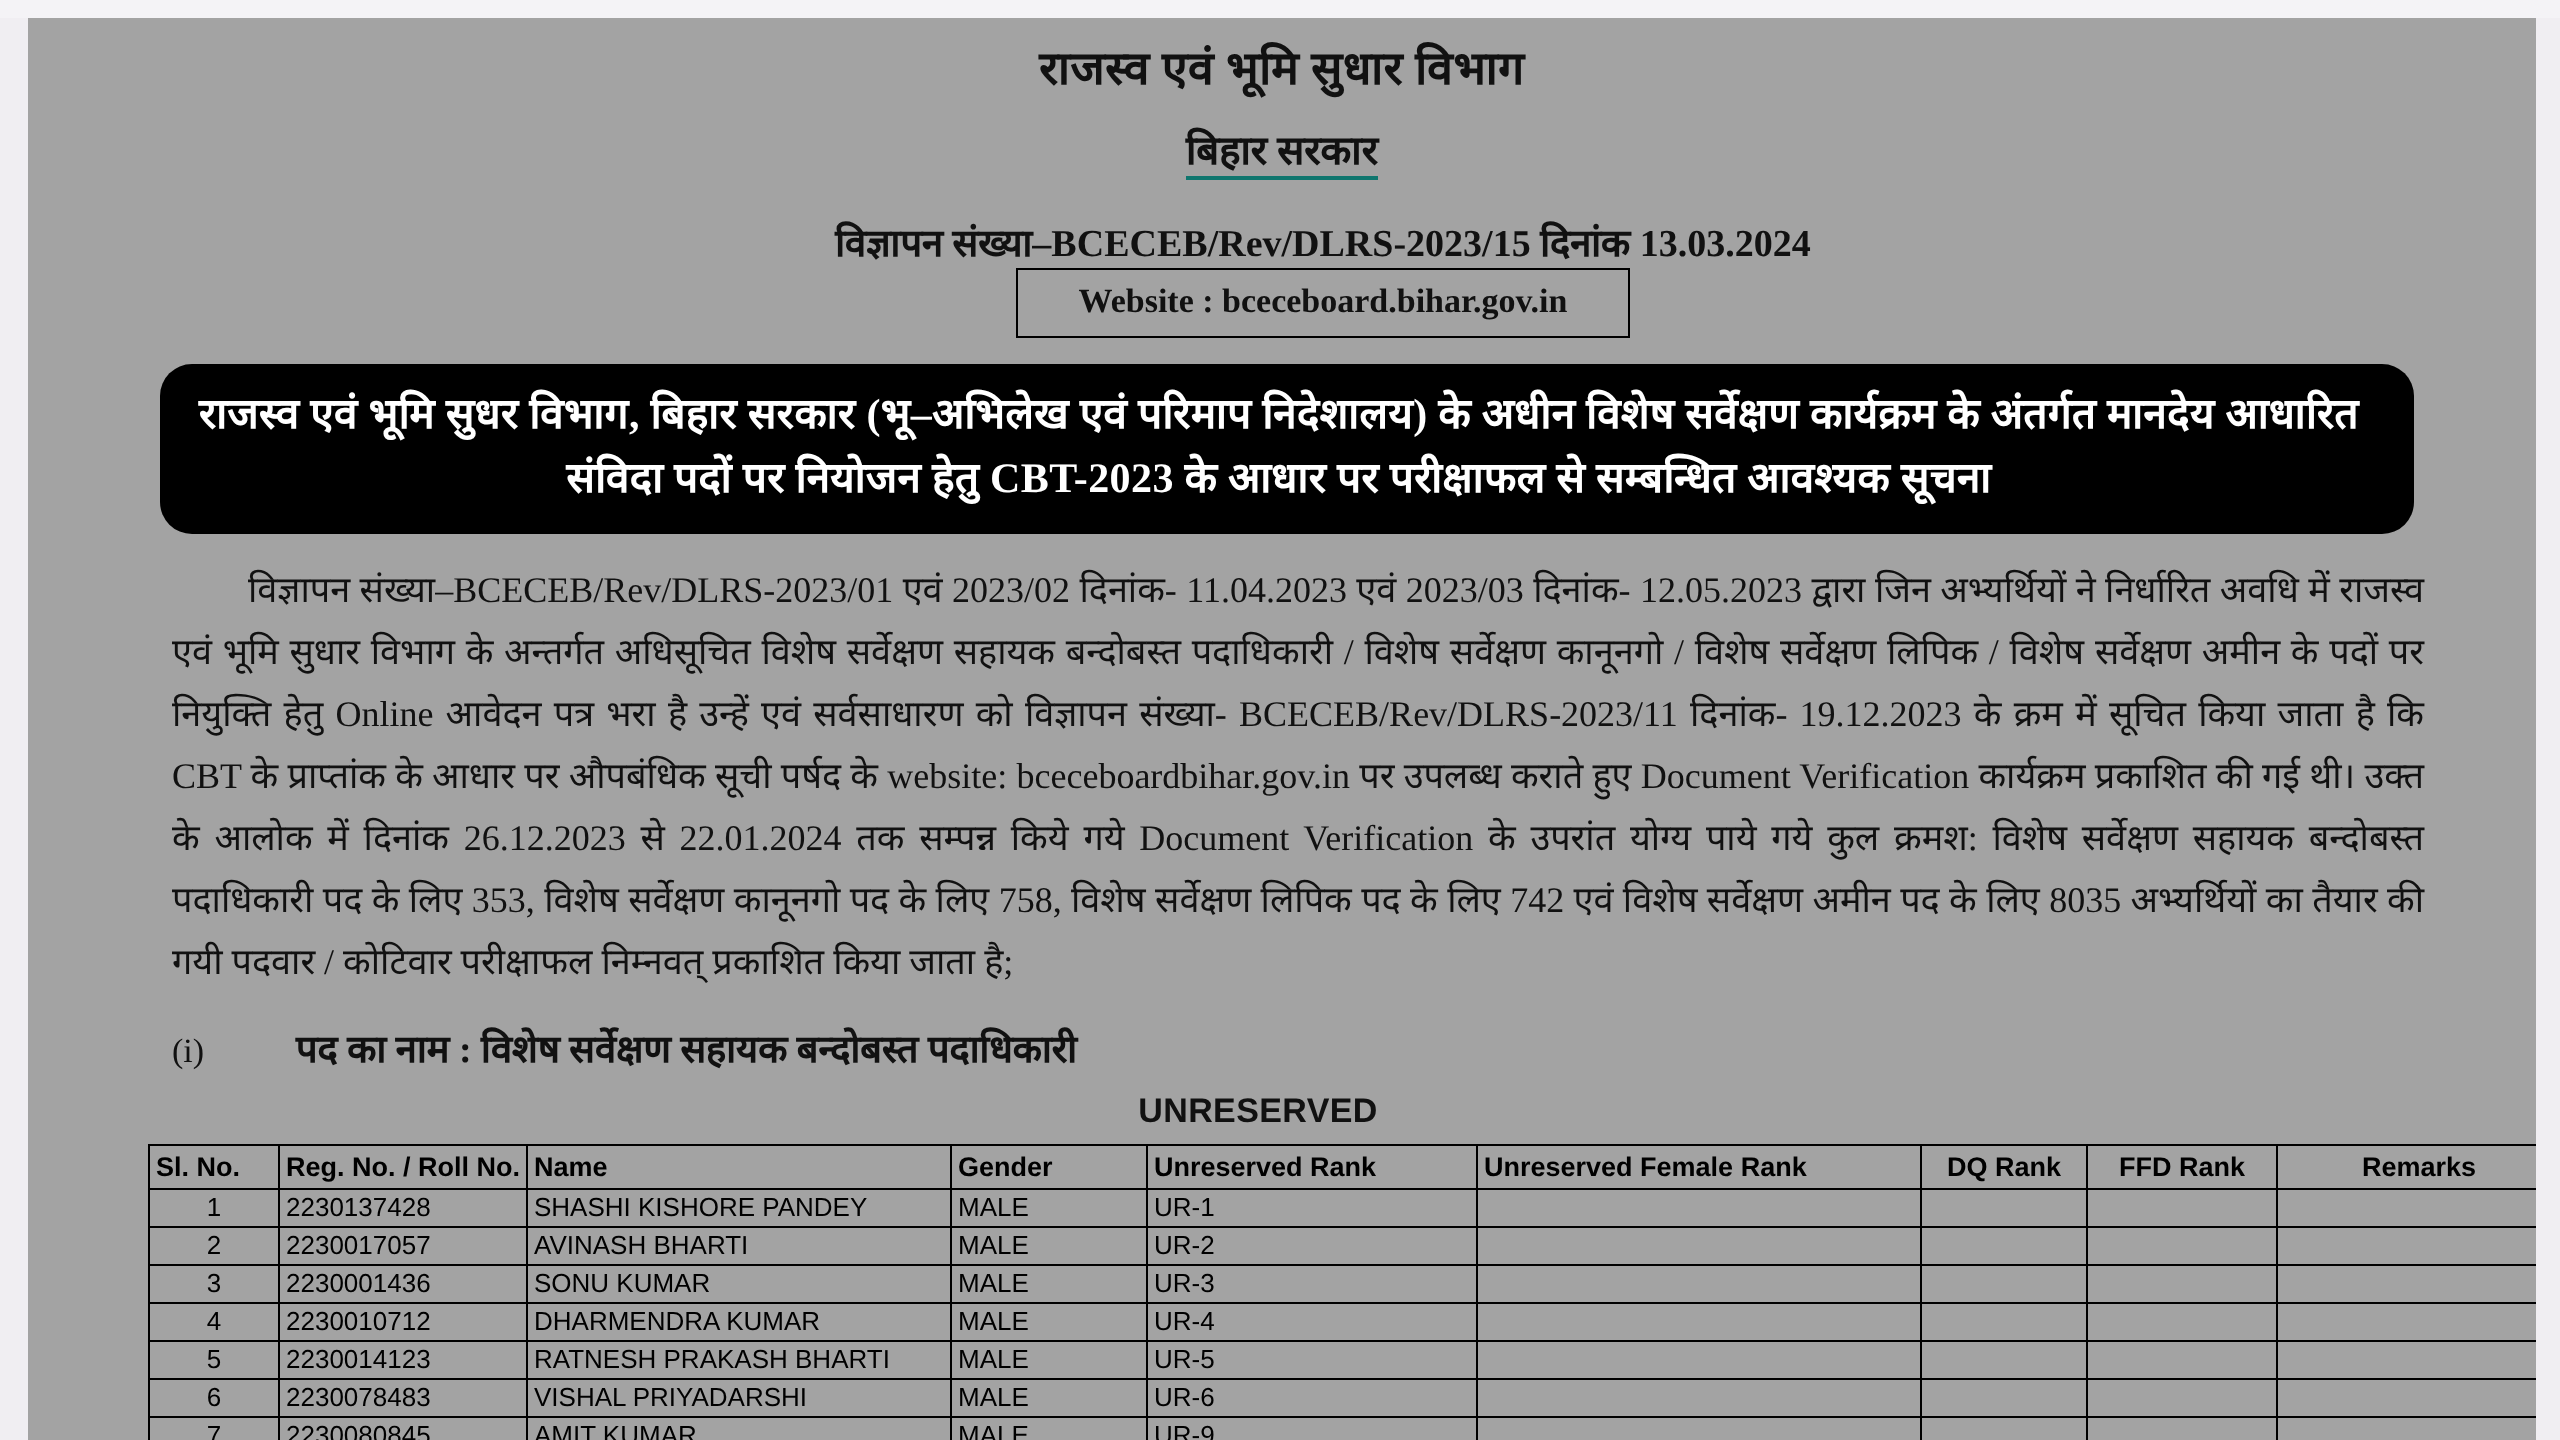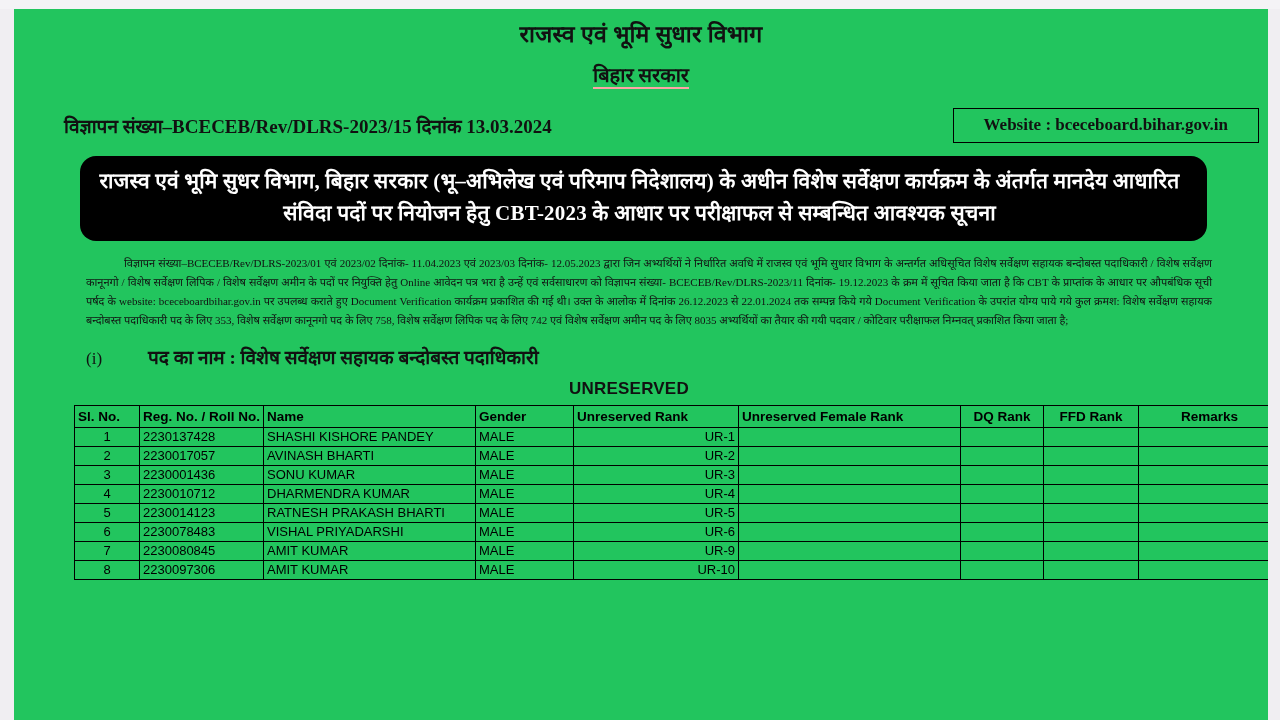--- a/index.html
+++ b/index.html
@@ -54,21 +54,21 @@
     background: #f0eef2;
   }
 
   
   #page {
     position: absolute;
     top: 9px;
     left: 14px;
     width: 1254px;
     height: 711px;
-    background: #22c55e;
+    background: #a3a3a3;
     overflow: hidden;
   }
   #page-inner {
     position: relative;
     width: 1254px;
     height: 711px;
     padding: 0;
   }
 
   
@@ -81,30 +81,31 @@
     letter-spacing: .3px;
   }
   .govt-title {
     text-align: center;
     font-size: 20px;
     font-weight: 700;
     color: #111;
     margin-top: 12px;
   }
   .govt-title span {
-    border-bottom: 2px solid #fca5a5;
+    border-bottom: 2px solid #0f766e;
     padding-bottom: 1px;
   }
 
   .adv-row {
     margin-top: 20px;
     display: flex;
     align-items: center;
     justify-content: space-between;
     padding: 0 9px 0 50px;
+    flex-direction: column;
   }
   .adv-no {
     font-size: 19px;
     font-weight: 700;
     color: #111;
     white-space: nowrap;
   }
   .website-box {
     border: 1.5px solid #000;
     padding: 6px 30px 7px 30px;
@@ -124,21 +125,21 @@
     text-align: center;
     font-size: 21px;
     font-weight: 700;
     line-height: 1.50;
     letter-spacing: .2px;
   }
 
   
   .body-para {
     margin: 13px 56px 0 72px;
-    font-size: 11px;
+    font-size: 18px;
     line-height: 1.72;
     color: #111;
     text-align: justify;
     text-justify: inter-word;
   }
   .body-para .indent { padding-left: 38px; }
 
   
   .post-line {
     margin: 14px 0 0 0;
@@ -186,21 +187,21 @@
   }
   #result-table thead th {
     font-weight: 700;
     font-size: 13.5px;
     height: 21px;
   }
   #result-table .c-sl      { width: 58px;  text-align: center; }
   #result-table .c-reg     { width: 117px; text-align: left; }
   #result-table .c-name    { width: 205px; text-align: left; }
   #result-table .c-gender  { width: 91px;  text-align: left; }
-  #result-table .c-ur      { width: 158px; text-align: right; }
+  #result-table .c-ur      { width: 158px; text-align: left; }
   #result-table .c-urf     { width: 215px; text-align: left; margin-top: 32px; }
   #result-table thead .c-urf { text-align: left; }
   #result-table .c-dq      { width: 76px;  text-align: center; }
   #result-table .c-ffd     { width: 88px;  text-align: center; }
   #result-table .c-rem     { width: 135px; text-align: center; }
   #result-table tbody .c-sl { text-align: center; }
   #result-table tbody .c-dq,
   #result-table tbody .c-ffd,
   #result-table tbody .c-rem { text-align: left; }
   #result-table thead .c-sl,

